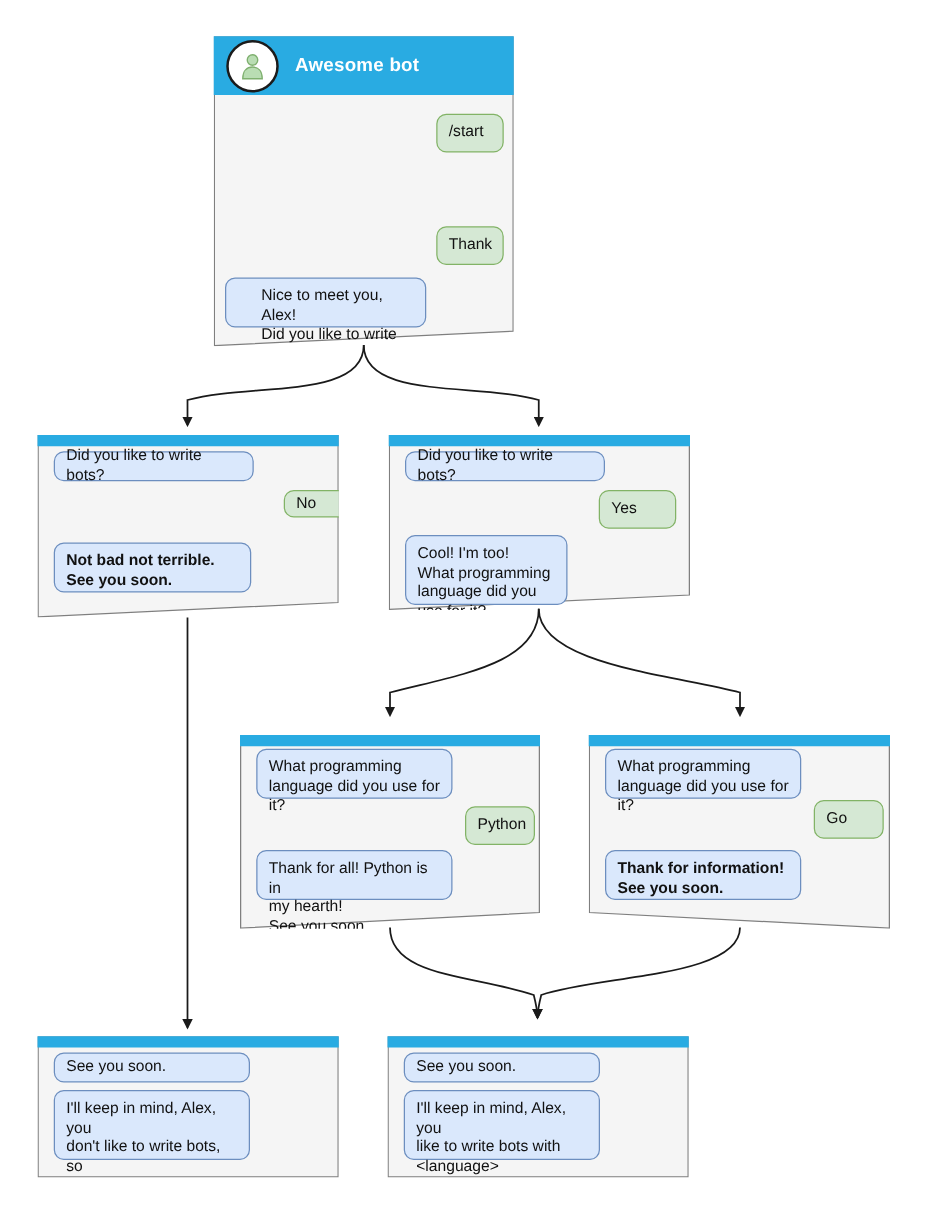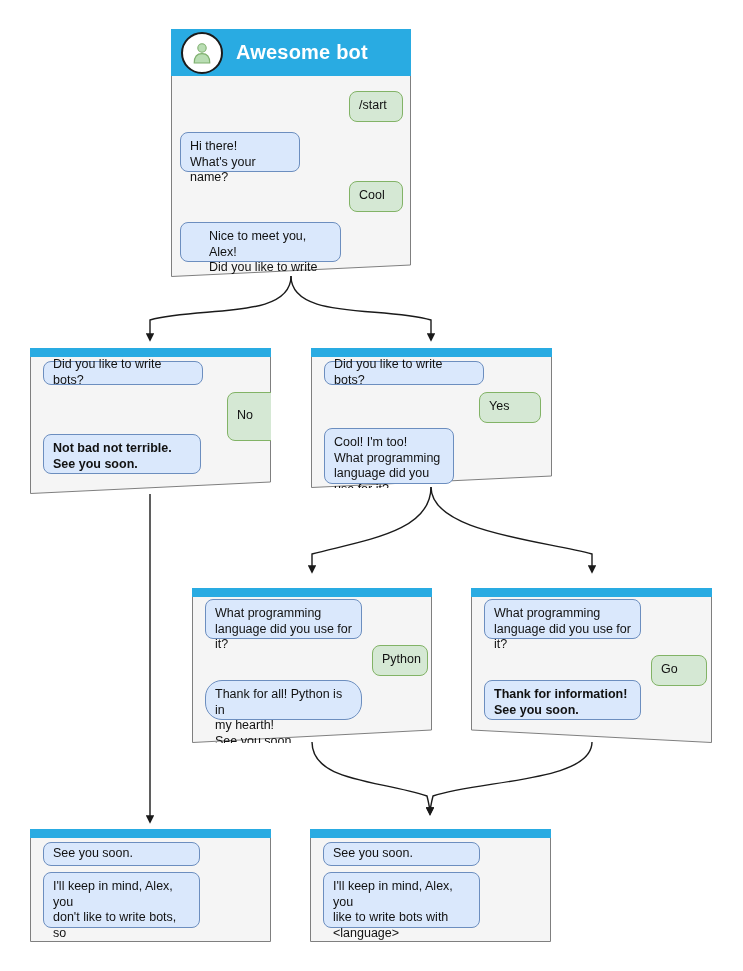--- a/index.html
+++ b/index.html
@@ -34,21 +34,21 @@
   .titlebar.tall{height:47px;padding-left:10px;}
   .titlebar.thin{height:9px;}
   .avatar{
     width:38px;height:38px;border-radius:50%;
     background:#ffffff;border:2px solid #1b1b1b;
     display:flex;align-items:center;justify-content:center;
     flex:0 0 auto;
   }
   .avatar svg{display:block;}
   .bot-title{
-    color:#ffffff;font-size:20px;font-weight:bold;
+    color:#ffffff;font-size:15px;font-weight:bold;
     margin-left:13px;letter-spacing:.2px;white-space:nowrap;
   }
   .chat{position:absolute;left:0;right:0;top:0;bottom:0;overflow:hidden;}
   .bubble{
     position:absolute;
     box-sizing:border-box;
     border-radius:8px;
     font-size:12.5px;
     line-height:15.5px;
     color:#111111;
@@ -93,36 +93,34 @@
       <div class="avatar">
         <svg width="24" height="24" viewBox="0 0 24 24" xmlns="http://www.w3.org/2000/svg">
           <circle cx="12" cy="7" r="4.2" fill="#b9ddb3" stroke="#7fb06f" stroke-width="1.1"></circle>
           <path d="M 4.2 22 C 4.2 15.6 7.6 12.6 12 12.6 C 16.4 12.6 19.8 15.6 19.8 22 Z" fill="#b9ddb3" stroke="#7fb06f" stroke-width="1.1"></path>
         </svg>
       </div>
       <div class="bot-title">Awesome bot</div>
     </div>
     <div class="chat">
       <div class="bubble user" style="left:178px;top:62px;width:54px;height:31px;display:flex;align-items:center;">/start</div>
-      <div class="bubble bot" style="left:9px;top:103px;width:120px;height:40px;">Hi there!
-What's your name?</div>
-      <div class="bubble user" style="left:178px;top:152px;width:54px;height:31px;display:flex;align-items:center;">Cool</div>
+      <div class="bubble user" style="left:178px;top:152px;width:54px;height:31px;display:flex;align-items:center;">Thank</div>
       <div class="bubble bot" style="left:9px;top:193px;width:161px;height:40px;padding-left:28px;">Nice to meet you, Alex!
 Did you like to write bots?</div>
     </div>
   </div>
 
   <div class="card" style="left:30px;top:348px;width:241px;height:146px;border:none;background:transparent;">
     <svg width="241" height="146" viewBox="0 0 241 146" style="position:absolute;left:0;top:0;" xmlns="http://www.w3.org/2000/svg">
       <path d="M 0.5,0.5 L 240.5,0.5 L 240.5,134 L 0.5,145.5 Z" fill="#f5f5f5" stroke="#7f7f7f" stroke-width="1"></path>
     </svg>
     <div class="titlebar thin" style="width:241px;"></div>
     <div class="chat">
       <div class="bubble bot" style="left:13px;top:13px;width:160px;height:24px;display:flex;align-items:center;">Did you like to write bots?</div>
-      <div class="bubble user" style="left:197px;top:44px;width:62px;height:49px;display:flex;align-items:center;">No</div>
+      <div class="bubble user" style="left:197px;top:44px;width:62px;height:22px;display:flex;align-items:center;">No</div>
       <div class="bubble bot" style="left:13px;top:86px;width:158px;height:40px;font-weight:bold;">Not bad not terrible.
 See you soon.</div>
     </div>
   </div>
 
   <div class="card" style="left:311px;top:348px;width:241px;height:140px;border:none;background:transparent;">
     <svg width="241" height="140" viewBox="0 0 241 140" style="position:absolute;left:0;top:0;" xmlns="http://www.w3.org/2000/svg">
       <path d="M 0.5,0.5 L 240.5,0.5 L 240.5,128 L 0.5,139.5 Z" fill="#f5f5f5" stroke="#7f7f7f" stroke-width="1"></path>
     </svg>
     <div class="titlebar thin" style="width:241px;"></div>
@@ -137,35 +135,35 @@
 
   <div class="card" style="left:192px;top:588px;width:240px;height:155px;border:none;background:transparent;">
     <svg width="240" height="155" viewBox="0 0 240 155" style="position:absolute;left:0;top:0;" xmlns="http://www.w3.org/2000/svg">
       <path d="M 0.5,0.5 L 239.5,0.5 L 239.5,142 L 0.5,154.5 Z" fill="#f5f5f5" stroke="#7f7f7f" stroke-width="1"></path>
     </svg>
     <div class="titlebar thin" style="width:240px;"></div>
     <div class="chat">
       <div class="bubble bot" style="left:13px;top:11px;width:157px;height:40px;">What programming
 language did you use for it?</div>
       <div class="bubble user" style="left:180px;top:57px;width:56px;height:31px;display:flex;align-items:center;">Python</div>
-      <div class="bubble bot" style="left:13px;top:92px;width:157px;height:40px;border-radius:17px;">Thank for all! Python is in
+      <div class="bubble bot" style="left:13px;top:92px;width:157px;height:40px;">Thank for all! Python is in
 my hearth!
 See you soon.</div>
     </div>
   </div>
 
   <div class="card" style="left:471px;top:588px;width:241px;height:155px;border:none;background:transparent;">
     <svg width="241" height="155" viewBox="0 0 241 155" style="position:absolute;left:0;top:0;" xmlns="http://www.w3.org/2000/svg">
       <path d="M 0.5,0.5 L 240.5,0.5 L 240.5,154.5 L 0.5,142 Z" fill="#f5f5f5" stroke="#7f7f7f" stroke-width="1"></path>
     </svg>
     <div class="titlebar thin" style="width:241px;"></div>
     <div class="chat">
       <div class="bubble bot" style="left:13px;top:11px;width:157px;height:40px;">What programming
 language did you use for it?</div>
-      <div class="bubble user" style="left:180px;top:67px;width:56px;height:31px;display:flex;align-items:center;">Go</div>
+      <div class="bubble user" style="left:180px;top:52px;width:56px;height:31px;display:flex;align-items:center;">Go</div>
       <div class="bubble bot" style="left:13px;top:92px;width:157px;height:40px;font-weight:bold;">Thank for information!
 See you soon.</div>
     </div>
   </div>
 
   <div class="card" style="left:30px;top:829px;width:241px;height:113px;border:none;background:transparent;">
     <svg width="241" height="113" viewBox="0 0 241 113" style="position:absolute;left:0;top:0;" xmlns="http://www.w3.org/2000/svg">
       <path d="M 0.5,0.5 L 240.5,0.5 L 240.5,112.5 L 0.5,112.5 Z" fill="#f5f5f5" stroke="#7f7f7f" stroke-width="1"></path>
     </svg>
     <div class="titlebar thin" style="width:241px;"></div>

